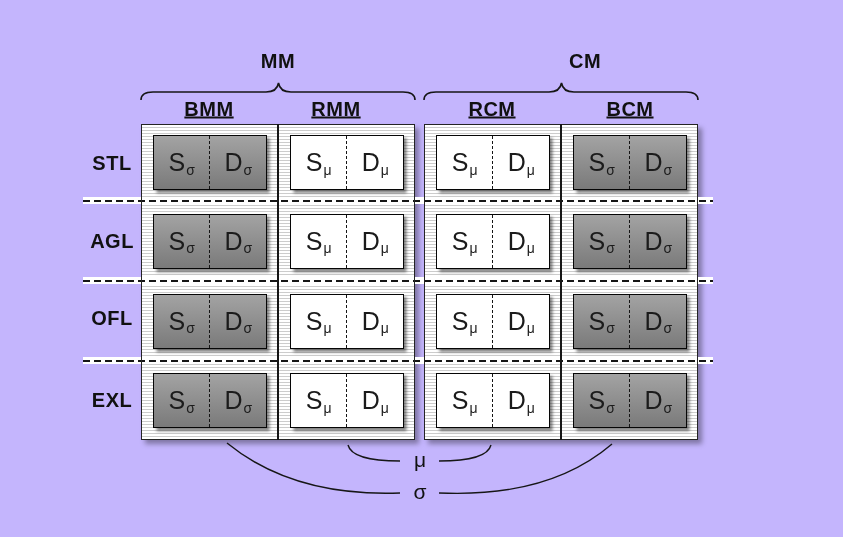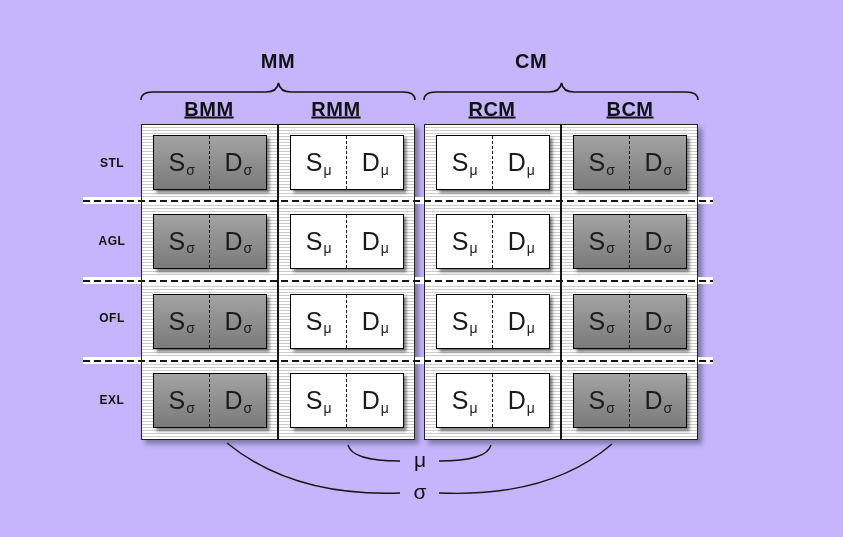--- a/index.html
+++ b/index.html
@@ -4,21 +4,21 @@
 <style>
   html,body{margin:0;padding:0;background:#ffffff;}
   .canvas{
     position:relative;width:843px;height:537px;background:#c4b5fd;overflow:hidden;
     font-family:"Liberation Sans", sans-serif;color:#111;padding-left:32px;
   }
   .abs{position:absolute;}
   .ctr{transform:translate(-50%,-50%);}
   .grp-label{font-size:20px;font-weight:bold;letter-spacing:0.5px;}
   .col-label{font-size:20px;font-weight:bold;letter-spacing:0.5px;text-decoration:underline;}
-  .row-label{font-size:12px;font-weight:bold;letter-spacing:0.5px;}
+  .row-label{font-size:20px;font-weight:bold;letter-spacing:0.5px;}
   .legend-label{font-size:21px;}
 
   
   .block{
     position:absolute;top:124px;height:316px;
     background:repeating-linear-gradient(180deg,#cccccc 0 1px,#ffffff 1px 3px);
     box-shadow:4px 4px 5px rgba(0,0,0,0.35);
     display:grid;grid-template-rows:77px 80px 80px 1fr;grid-template-columns:1fr 1fr;
     z-index:1;
   }
@@ -49,21 +49,21 @@
   .vdivider{position:absolute;top:124px;height:316px;width:2px;background:#161616;z-index:5;}
 
   svg.overlay{position:absolute;left:0;top:0;z-index:6;pointer-events:none;}
 </style>
 </head>
 <body>
 
 <div class="canvas">
 
   <div class="abs ctr grp-label" style="left:278px;top:61px;">MM</div>
-  <div class="abs ctr grp-label" style="left:531px;top:61px;">CM</div>
+  <div class="abs ctr grp-label" style="left:585px;top:61px;">CM</div>
 
   <div class="abs ctr col-label" style="left:209px;top:109px;">BMM</div>
   <div class="abs ctr col-label" style="left:336px;top:109px;">RMM</div>
   <div class="abs ctr col-label" style="left:492px;top:109px;text-align:center;">RCM</div>
   <div class="abs ctr col-label" style="left:630px;top:109px;">BCM</div>
 
   <div class="abs ctr row-label" style="left:112px;top:163px;">STL</div>
   <div class="abs ctr row-label" style="left:112px;top:241px;text-align:right;">AGL</div>
   <div class="abs ctr row-label" style="left:112px;top:318px;">OFL</div>
   <div class="abs ctr row-label" style="left:112px;top:400px;">EXL</div>

